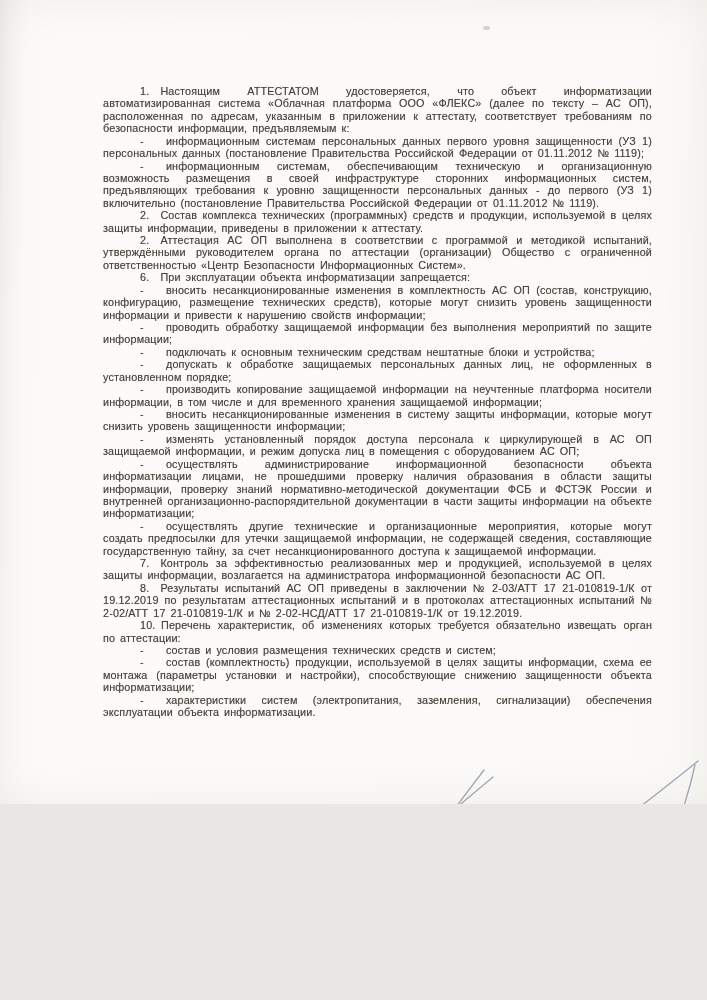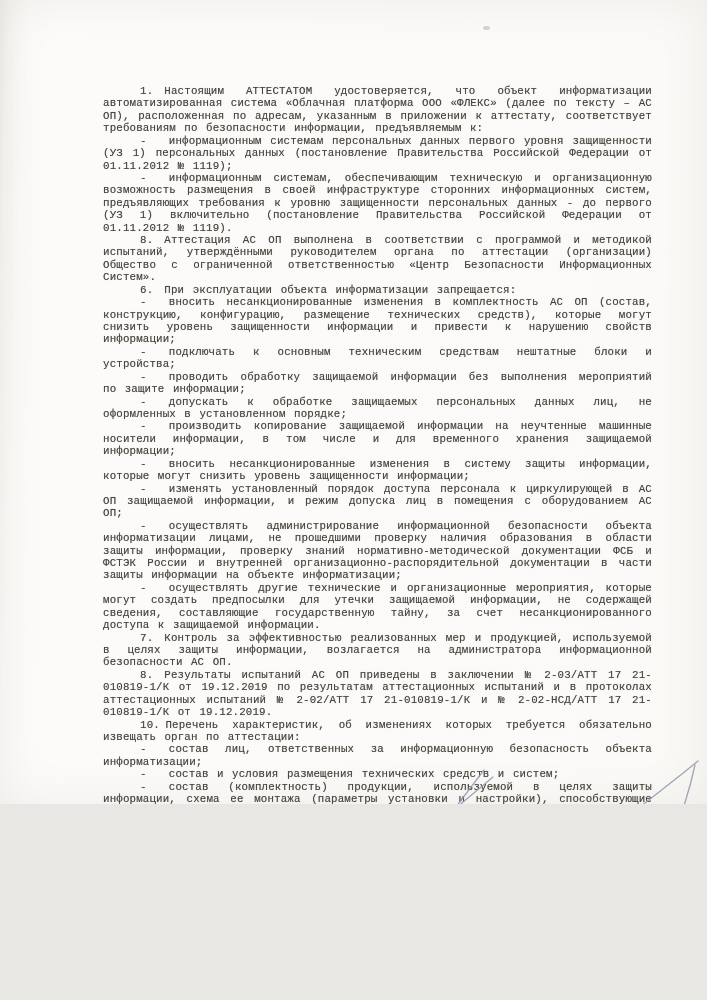--- a/index.html
+++ b/index.html
@@ -1,21 +1,21 @@
 <!DOCTYPE html>
 <html lang="ru"><head>
 <meta charset="utf-8">
 <style>
   html,body{margin:0;padding:0;background:#e8e7e4;}
   .page{
     position:relative;width:707px;height:804px;overflow:hidden;
     background:
       linear-gradient(92deg, #eeedea 0px, #f6f5f2 10px, #fbfaf8 28px, #fcfbfa 60px, #fbfaf8 640px, #faf9f6 707px);
     box-shadow: inset 0 0 46px rgba(120,114,100,.10);
-    font-family:Liberation Mono, monospace;
+    font-family:Liberation Sans, sans-serif;
     color:#46443c;
   }
   .body-text{
     position:absolute;left:103px;top:85px;width:549px;
     font-size:10.8px;line-height:12.42px;
     text-align:justify;
     word-spacing:1.8px;letter-spacing:.15px;
     text-shadow:0 0 .7px rgba(92,88,76,.55);
   }
   .para{margin:0;text-indent:37px;}
@@ -48,35 +48,35 @@
 <body>
 
 <div class="page">
 
   <div class="speck"></div>
 
   <div class="body-text">
     <p class="para">1.  Настоящим АТТЕСТАТОМ удостоверяется, что объект информатизации автоматизированная система «Облачная платформа ООО «ФЛЕКС» (далее по тексту – АС ОП), расположенная по адресам, указанным в приложении к аттестату, соответствует требованиям по безопасности информации, предъявляемым к:</p>
     <p class="para">-    информационным системам персональных данных первого уровня защищенности (УЗ 1) персональных данных (постановление Правительства Российской Федерации от 01.11.2012 № 1119);</p>
     <p class="para">-    информационным системам, обеспечивающим техническую и организационную возможность размещения в своей инфраструктуре сторонних информационных систем, предъявляющих требования к уровню защищенности персональных данных - до первого (УЗ 1) включительно (постановление Правительства Российской Федерации от 01.11.2012 № 1119).</p>
-    <p class="para">8.  Аттестация АС ОП выполнена в соответствии с программой и методикой испытаний, утверждёнными руководителем органа по аттестации (организации) Общество с ограниченной ответственностью «Центр Безопасности Информационных Систем».</p>
+    <p class="para">2.  Состав комплекса технических (программных) средств и продукции, используемой в целях защиты информации, приведены в приложении к аттестату.</p>
+    <p class="para">2.  Аттестация АС ОП выполнена в соответствии с программой и методикой испытаний, утверждёнными руководителем органа по аттестации (организации) Общество с ограниченной ответственностью «Центр Безопасности Информационных Систем».</p>
     <p class="para">6.  При эксплуатации объекта информатизации запрещается:</p>
     <p class="para">-    вносить несанкционированные изменения в комплектность АС ОП (состав, конструкцию, конфигурацию, размещение технических средств), которые могут снизить уровень защищенности информации и привести к нарушению свойств информации;</p>
+    <p class="para">-    проводить обработку защищаемой информации без выполнения мероприятий по защите информации;</p>
     <p class="para">-    подключать к основным техническим средствам нештатные блоки и устройства;</p>
-    <p class="para">-    проводить обработку защищаемой информации без выполнения мероприятий по защите информации;</p>
     <p class="para">-    допускать к обработке защищаемых персональных данных лиц, не оформленных в установленном порядке;</p>
-    <p class="para">-    производить копирование защищаемой информации на неучтенные машинные носители информации, в том числе и для временного хранения защищаемой информации;</p>
+    <p class="para">-    производить копирование защищаемой информации на неучтенные платформа носители информации, в том числе и для временного хранения защищаемой информации;</p>
     <p class="para">-    вносить несанкционированные изменения в систему защиты информации, которые могут снизить уровень защищенности информации;</p>
     <p class="para">-    изменять установленный порядок доступа персонала к циркулирующей в АС ОП защищаемой информации, и режим допуска лиц в помещения с оборудованием АС ОП;</p>
     <p class="para">-    осуществлять администрирование информационной безопасности объекта информатизации лицами, не прошедшими проверку наличия образования в области защиты информации, проверку знаний нормативно-методической документации ФСБ и ФСТЭК России и внутренней организационно-распорядительной документации в части защиты информации на объекте информатизации;</p>
     <p class="para">-    осуществлять другие технические и организационные мероприятия, которые могут создать предпосылки для утечки защищаемой информации, не содержащей сведения, составляющие государственную тайну, за счет несанкционированного доступа к защищаемой информации.</p>
     <p class="para">7.  Контроль за эффективностью реализованных мер и продукцией, используемой в целях защиты информации, возлагается на администратора информационной безопасности АС ОП.</p>
     <p class="para">8.  Результаты испытаний АС ОП приведены в заключении № 2-03/АТТ 17 21-010819-1/К от 19.12.2019 по результатам аттестационных испытаний и в протоколах аттестационных испытаний № 2-02/АТТ 17 21-010819-1/К и № 2-02-НСД/АТТ 17 21-010819-1/К от 19.12.2019.</p>
     <p class="para">10. Перечень характеристик, об изменениях которых требуется обязательно извещать орган по аттестации:</p>
-    <p class="para">-    состав лиц, ответственных за информационную безопасность объекта информатизации;</p>
     <p class="para">-    состав и условия размещения технических средств и систем;</p>
     <p class="para">-    состав (комплектность) продукции, используемой в целях защиты информации, схема ее монтажа (параметры установки и настройки), способствующие снижению защищенности объекта информатизации;</p>
     <p class="para">-    характеристики систем (электропитания, заземления, сигнализации) обеспечения эксплуатации объекта информатизации.</p>
   </div>
 
   <div class="sig-head">
     <p>Руководитель аттестационной комиссии</p>
   </div>
 
   <div class="sig-director">

